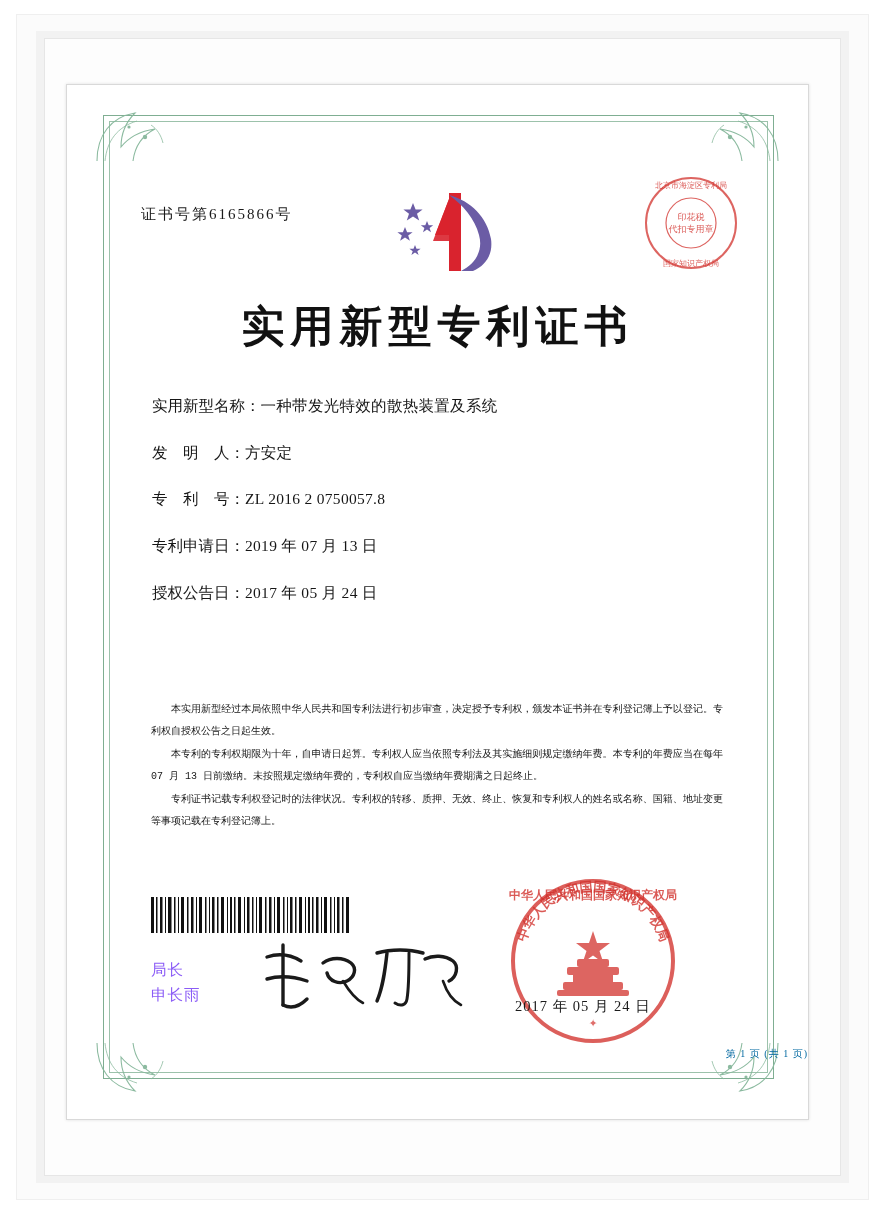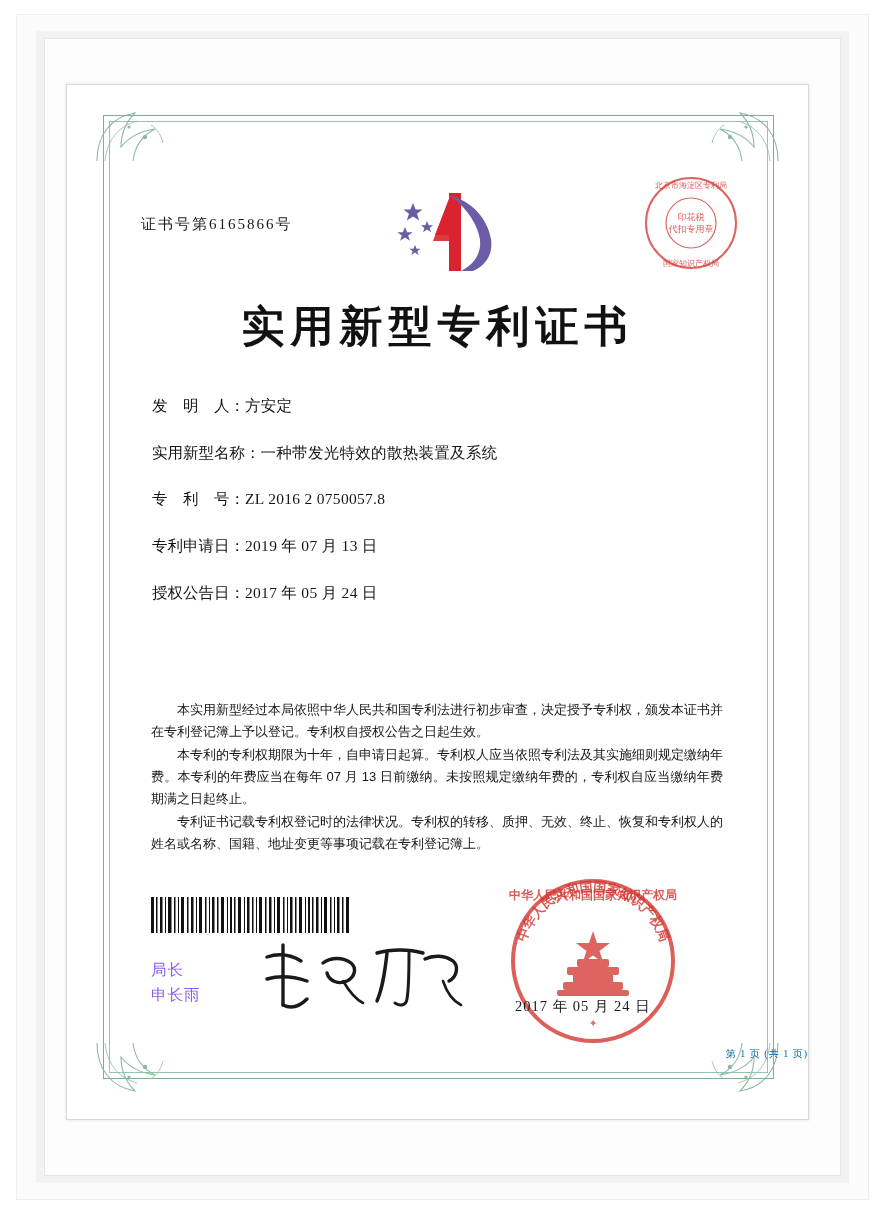--- a/index.html
+++ b/index.html
@@ -77,21 +77,21 @@
   .corner.br { right: 28px; bottom: 22px; transform: scale(-1,-1); }
 
   
   .content {
     position: absolute;
     left: 0; top: 0; right: 0; bottom: 0;
   }
 
   .cert-no {
     position: absolute;
-    left: 74px; top: 130px;
+    left: 74px; top: 120px;
     font-size: 15px;
     letter-spacing: 2px;
     color: #1a1a1a;
     font-family: "Liberation Serif", serif;
   }
 
   
   .logo {
     position: absolute;
     left: 320px; top: 100px;
@@ -133,25 +133,25 @@
   .field .lbl { letter-spacing: 0px; }
   .field .val { letter-spacing: 0.3px; }
   .lbl-sp1 { letter-spacing: 7.5px; }
   .lbl-sp2 { letter-spacing: 7.5px; }
   .lbl-sp3 { letter-spacing: 2.5px; }
 
   .body-text {
     position: absolute;
     left: 84px; top: 614px;
     width: 572px;
-    font-size: 13px;
+    font-size: 10px;
     line-height: 22px;
     color: #171717;
     text-align: justify;
-    font-family: Liberation Sans, sans-serif;
+    font-family: Liberation Mono, monospace;
   }
   .body-text p { margin: 0 0 1px 0; text-indent: 2em; }
 
   
   .barcode {
     position: absolute;
     left: 84px; top: 812px;
     width: 200px; height: 36px;
   }
   .barcode svg { display:block; }
@@ -278,24 +278,24 @@
             <text x="53" y="62" text-anchor="middle" font-size="9">代扣专用章</text>
             <text x="53" y="96" text-anchor="middle">国家知识产权局</text>
           </g>
         </svg>
       </div>
 
       <div class="title">实用新型专利证书</div>
 
       <div class="fields">
         <div class="field">
-          <span class="lbl lbl-sp1">发　明　人：</span><span class="val">方安定</span>
+          <span class="lbl lbl-sp3">实用新型名称：</span><span class="val">一种带发光特效的散热装置及系统</span>
         </div>
         <div class="field">
-          <span class="lbl lbl-sp3">实用新型名称：</span><span class="val">一种带发光特效的散热装置及系统</span>
+          <span class="lbl lbl-sp1">发　明　人：</span><span class="val">方安定</span>
         </div>
         <div class="field">
           <span class="lbl lbl-sp2">专　利　号：</span><span class="val">ZL 2016 2 0750057.8</span>
         </div>
         <div class="field">
           <span class="lbl lbl-sp3">专利申请日：</span><span class="val">2019 年 07 月 13 日</span>
         </div>
         <div class="field">
           <span class="lbl lbl-sp3">授权公告日：</span><span class="val">2017 年 05 月 24 日</span>
         </div>

